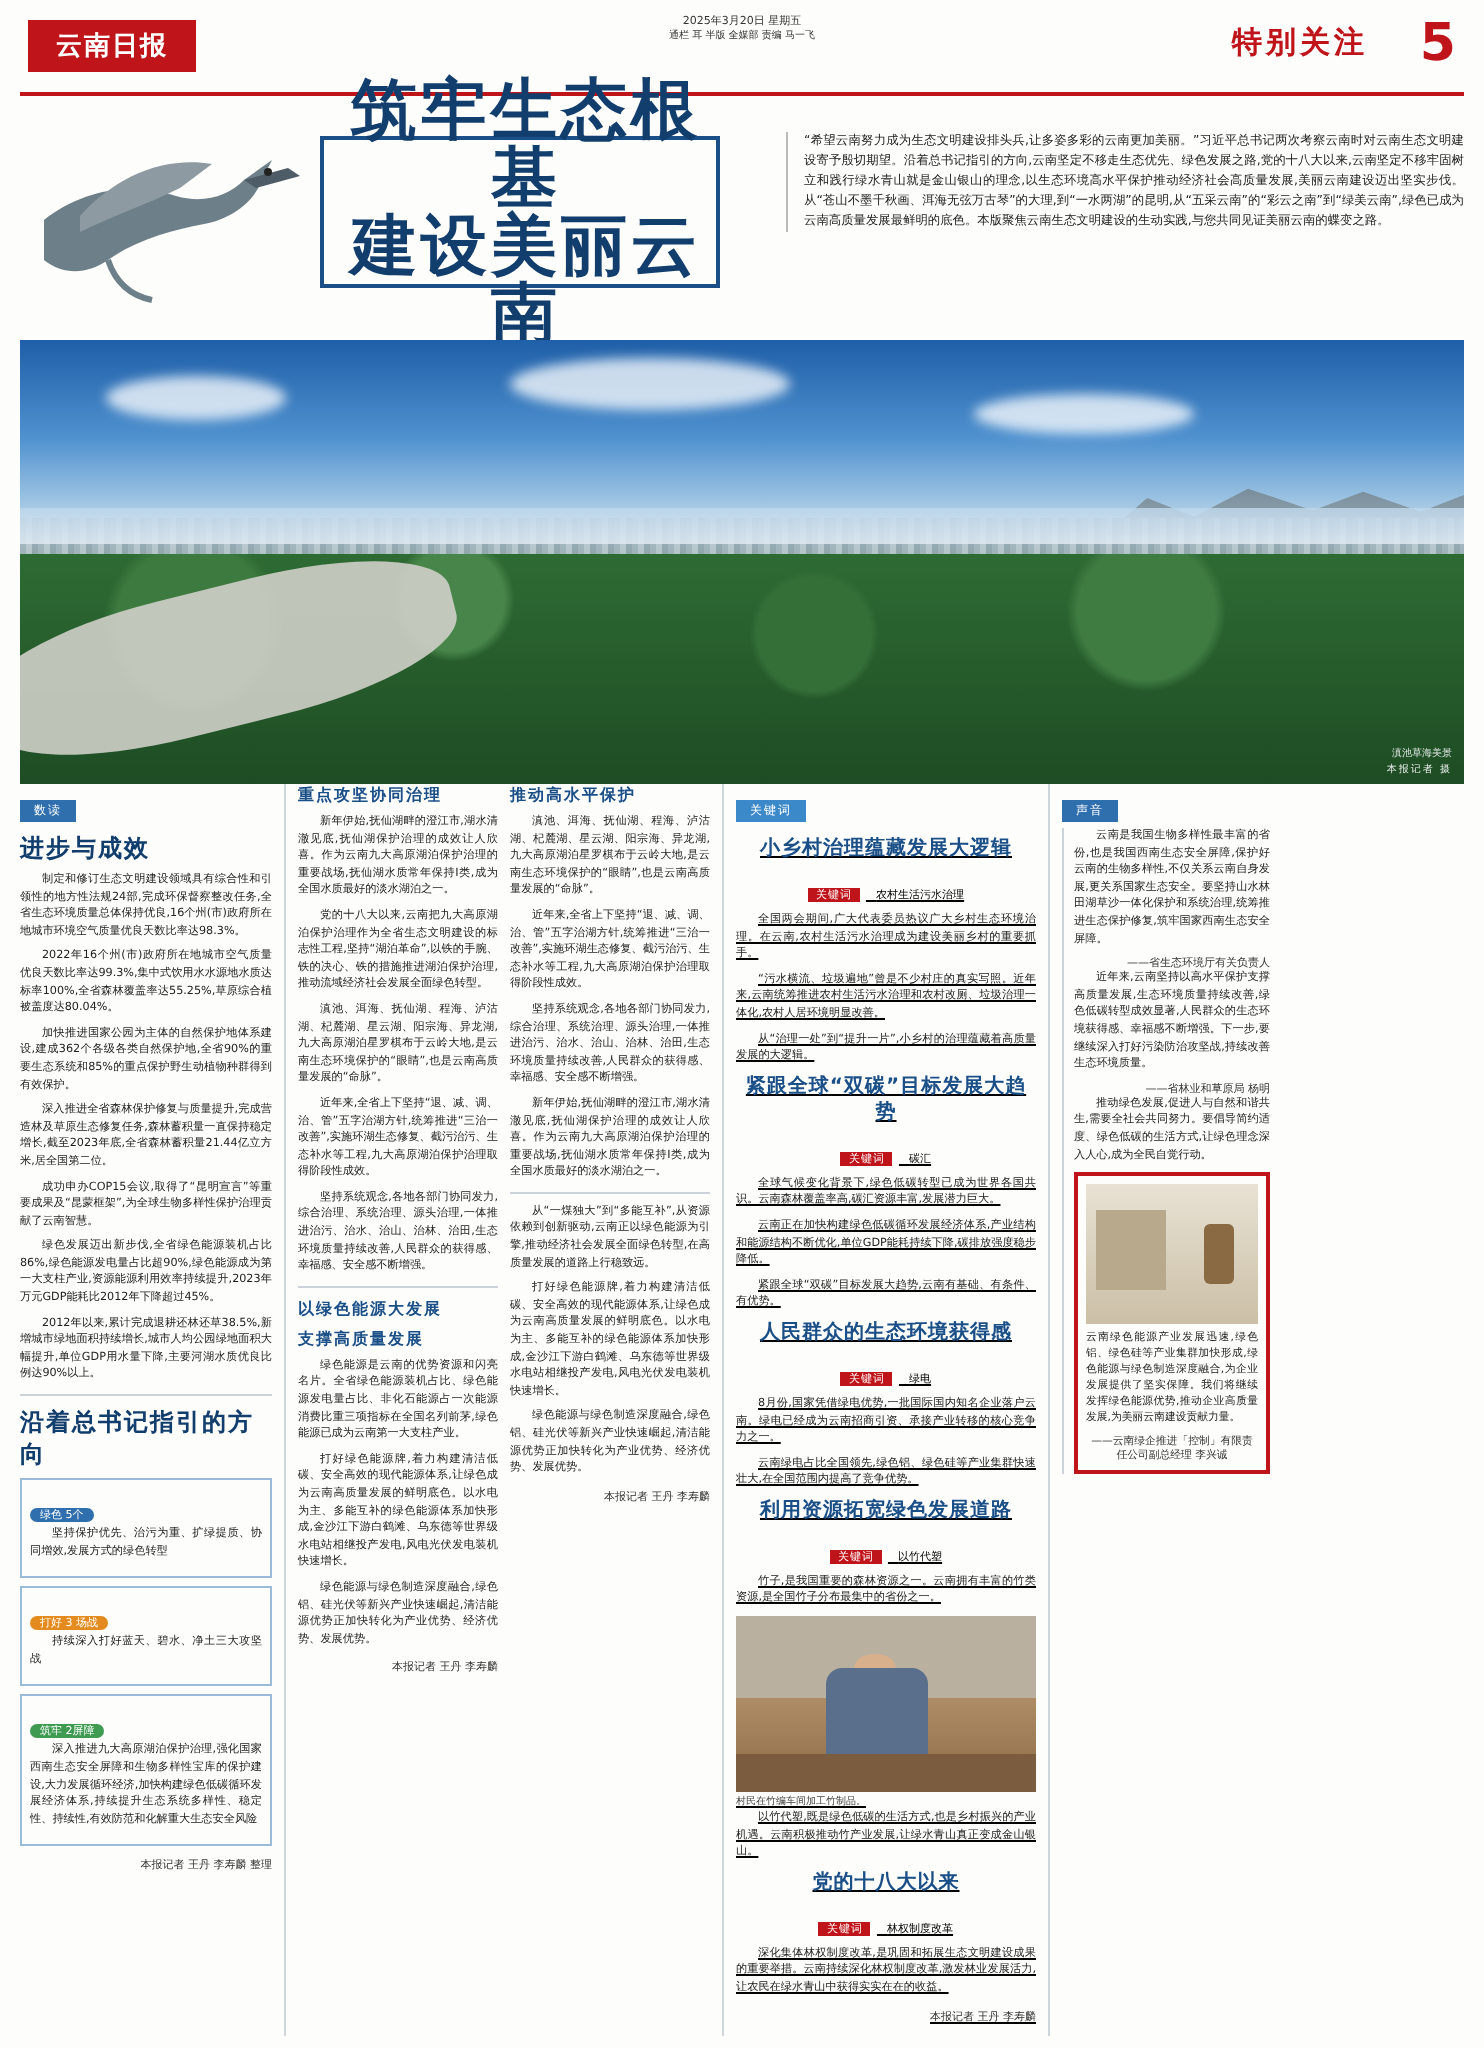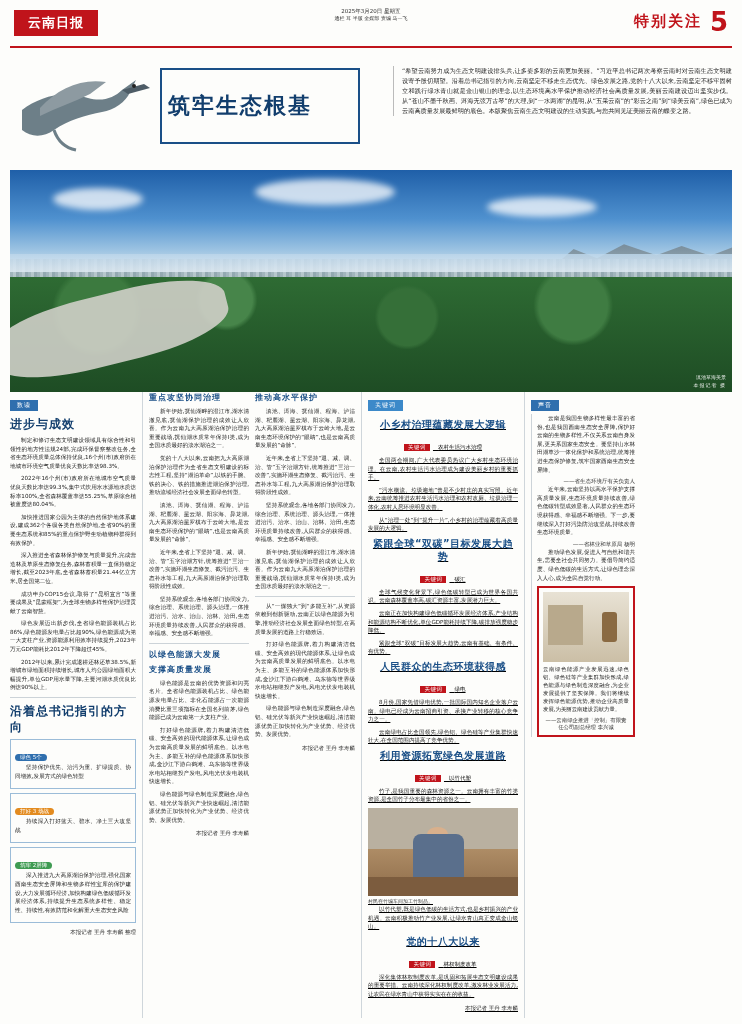--- a/index.html
+++ b/index.html
@@ -33,21 +33,21 @@
     font-family:"DejaVu Sans",sans-serif;
   }
   .mh-date{
     position:absolute;left:50%;top:2px;
     transform:translateX(-50%);
     text-align:center;
     font-size:5px;color:#333;line-height:7px;
   }
   .mh-date .d1{font-size:5.5px;}
   .mh-sec{
-    position:absolute;right:30px;top:6px;
+    position:absolute;right:48px;top:6px;
     font-size:15px;font-weight:bold;color:#c0141b;
     letter-spacing:2px;
   }
   .mh-num{
     position:absolute;right:4px;top:1px;
     font-size:26px;font-weight:bold;color:#c0141b;
     font-family:"DejaVu Sans",sans-serif;
   }
   
   .hero{
@@ -60,23 +60,24 @@
   }
   .headline-box{
     position:absolute;left:150px;top:16px;
     width:200px;height:76px;
     border:2px solid #1a4f87;
     display:flex;flex-direction:column;justify-content:center;
     padding-left:6px;
     box-sizing:border-box;
   }
   .headline-box div{
-    font-size:22px;font-weight:bold;color:#123e6d;
+    font-size:33px;font-weight:bold;color:#123e6d;
     letter-spacing:2px;line-height:34px;
     font-family:"DejaVu Sans",sans-serif;
+    text-align:center;
   }
   .lede{
     position:absolute;right:0;top:14px;
     width:330px;
     font-size:6.2px;line-height:10px;color:#222;
     text-align:justify;
     border-left:1px solid #bbb;
     padding-left:8px;
   }
   .photo{
@@ -236,20 +237,21 @@
   <div class="hero">
     <svg class="bird-art" viewBox="0 0 160 98">
       <path d="M12 52 C30 38 54 32 78 40 C92 44 104 40 112 32 L126 22 L120 34 C116 44 104 52 92 54 C76 57 58 62 44 72 C34 79 22 80 12 72 Z" fill="#6d7f88"></path>
       <path d="M30 50 C48 30 72 20 96 24 L80 36 C64 44 46 50 30 58 Z" fill="#8d9aa1"></path>
       <path d="M112 32 L134 26 L140 30 L118 36 Z" fill="#4d5c66"></path>
       <circle cx="124" cy="28" r="2" fill="#222"></circle>
       <path d="M44 72 C48 84 56 90 66 92" stroke="#6d7f88" stroke-width="3" fill="none"></path>
     </svg>
     <div class="headline-box">
       <div>筑牢生态根基</div>
+      <div>建设美丽云南</div>
     </div>
     <div class="lede">“希望云南努力成为生态文明建设排头兵,让多姿多彩的云南更加美丽。”习近平总书记两次考察云南时对云南生态文明建设寄予殷切期望。沿着总书记指引的方向,云南坚定不移走生态优先、绿色发展之路,党的十八大以来,云南坚定不移牢固树立和践行绿水青山就是金山银山的理念,以生态环境高水平保护推动经济社会高质量发展,美丽云南建设迈出坚实步伐。从“苍山不墨千秋画、洱海无弦万古琴”的大理,到“一水两湖”的昆明,从“五采云南”的“彩云之南”到“绿美云南”,绿色已成为云南高质量发展最鲜明的底色。本版聚焦云南生态文明建设的生动实践,与您共同见证美丽云南的蝶变之路。</div>
 
     <div class="photo">
       <div class="cloud" style="left:6%;top:8%;width:90px;height:22px;"></div>
       <div class="cloud" style="left:34%;top:4%;width:140px;height:26px;"></div>
       <div class="cloud" style="left:66%;top:12%;width:110px;height:20px;"></div>
       <div class="mount"></div>
       <div class="cityline"></div>
       <div class="water"></div>

